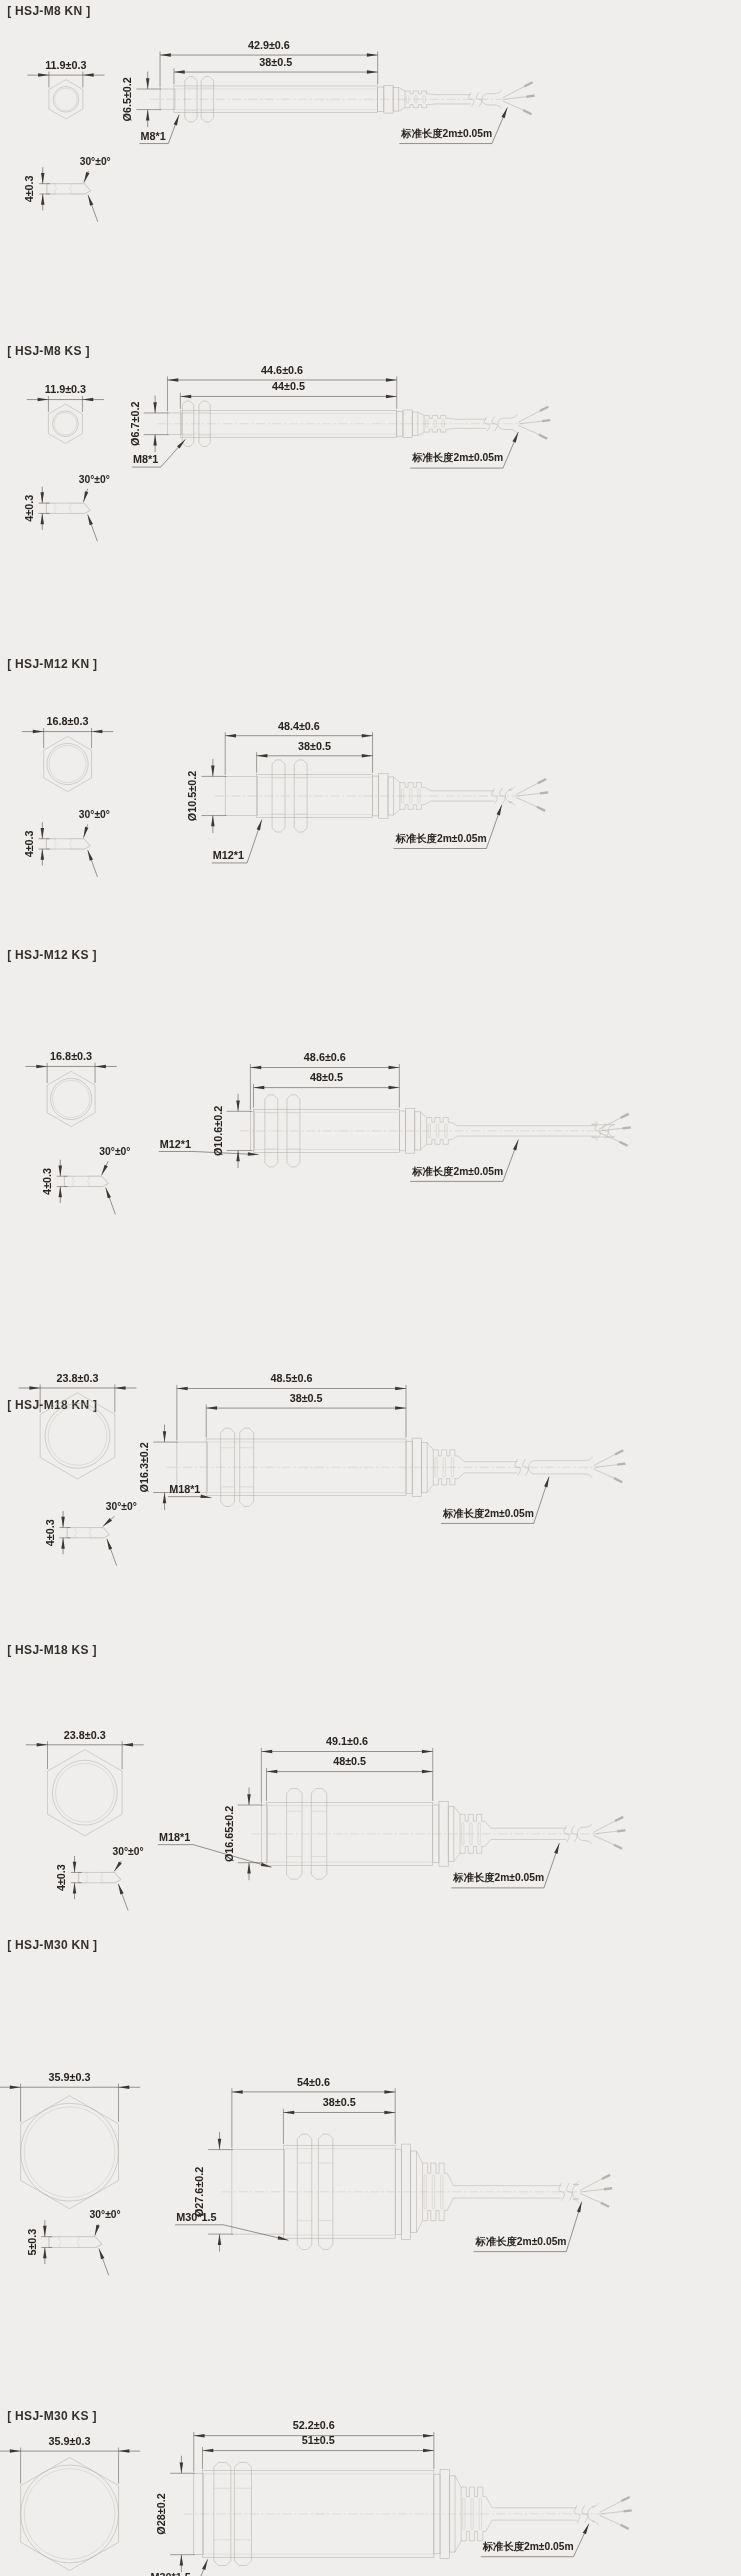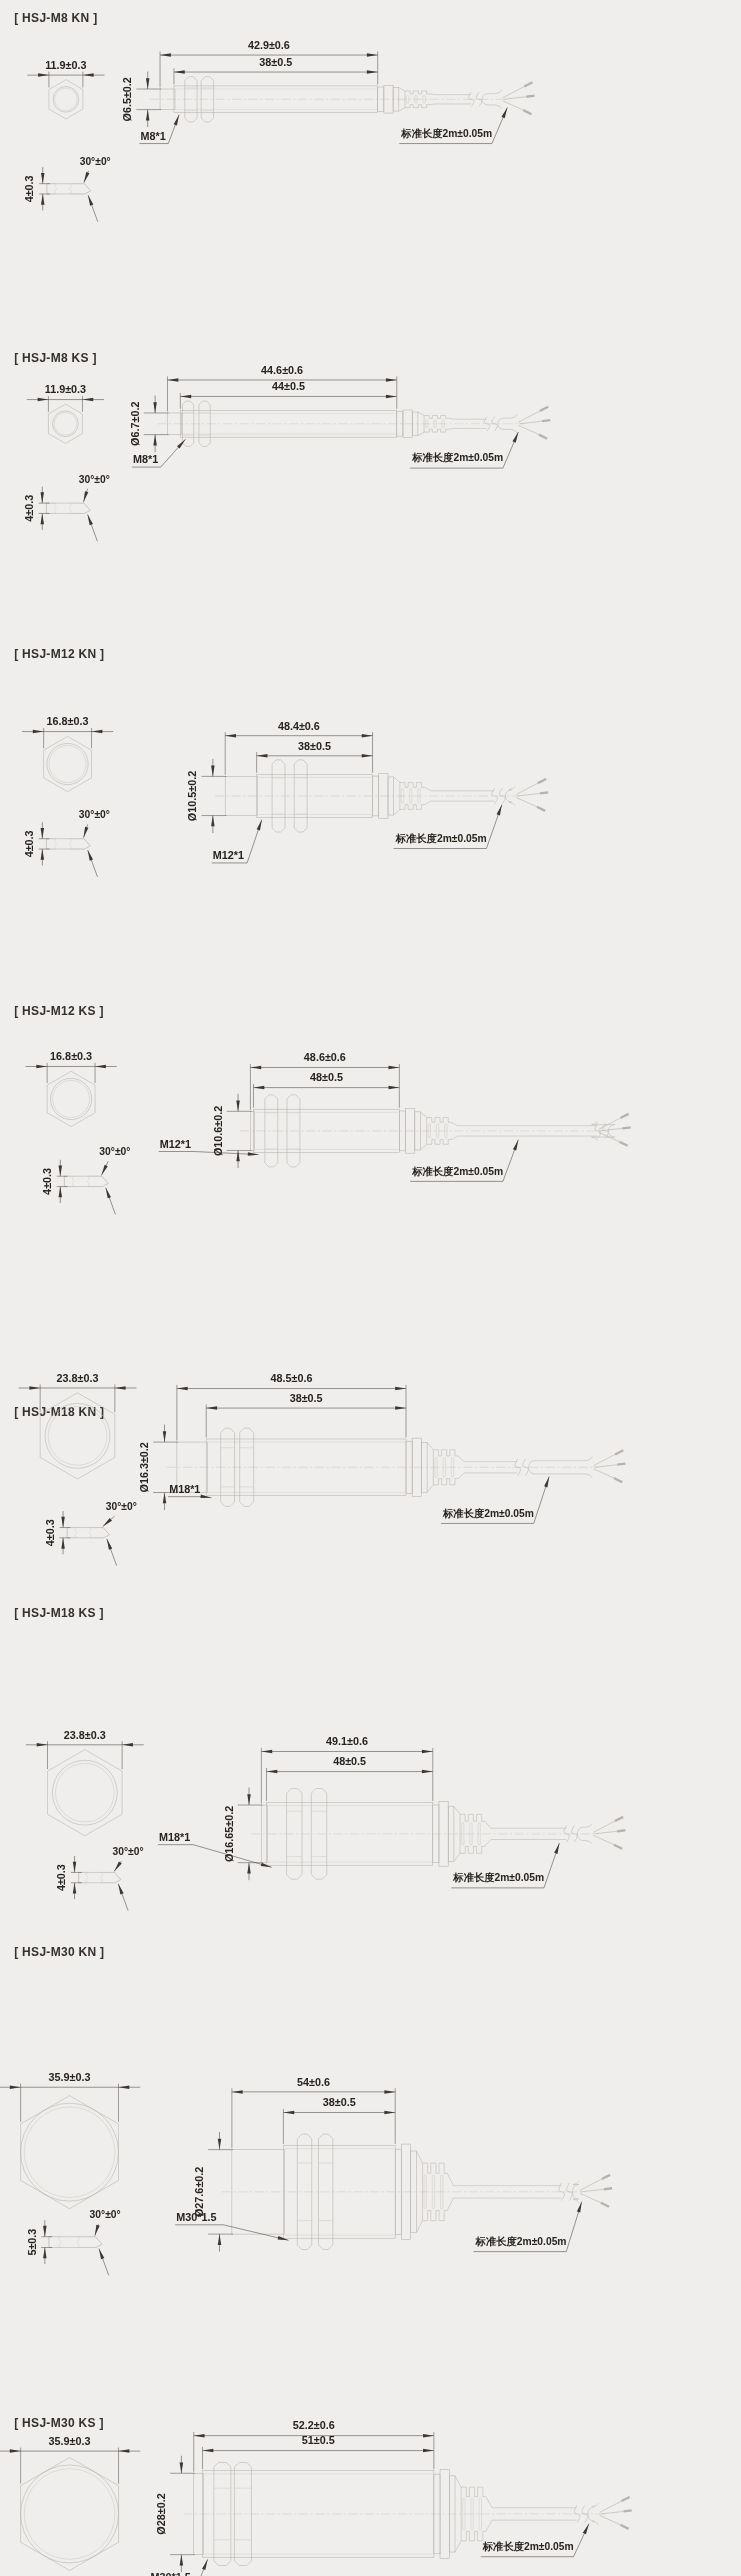--- a/index.html
+++ b/index.html
@@ -1,37 +1,37 @@
 <!DOCTYPE html>
 <html style="font-size:8.2px"><head>
 <meta charset="utf-8">
 <style>
   html,body{margin:0;padding:0;}
   body{background:#efeeec;font-family:"Liberation Sans",sans-serif;}
   .canvas{position:relative;width:742px;height:2735px;background:#efeeec;overflow:hidden;}
-  h2.title{position:absolute;left:7.2px;margin:7px;font-weight:bold;font-size:12px;
+  h2.title{position:absolute;left:7.2px;margin:0;font-weight:bold;font-size:12px;
            color:#35302c;letter-spacing:0.3px;white-space:pre;}
   svg.drawing{position:absolute;left:0;width:742px;}
   .lt{stroke:#b7b2ae;fill:none;}
   .lt2{stroke:#c6c2be;fill:none;}
   .dk{stroke:#3d3733;fill:none;}
   .cl{stroke:#c3bfba;fill:none;stroke-dasharray:18 5 4 5;}
   .ar{fill:#3d3733;stroke:none;}
   text{fill:#28231f;font-weight:bold;font-family:"Liberation Sans",sans-serif;}
 </style>
 </head>
 <body>
 
 <div class="canvas">
   <h2 class="title" style="top:4.1px">[ HSJ-M8 KN ]</h2>
   <h2 class="title" style="top:344px">[ HSJ-M8 KS ]</h2>
-  <h2 class="title" style="top:640px">[ HSJ-M12 KN ]</h2>
-  <h2 class="title" style="top:997px">[ HSJ-M12 KS ]</h2>
+  <h2 class="title" style="top:657px">[ HSJ-M12 KN ]</h2>
+  <h2 class="title" style="top:948px">[ HSJ-M12 KS ]</h2>
   <h2 class="title" style="top:1398px">[ HSJ-M18 KN ]</h2>
-  <h2 class="title" style="top:1599px">[ HSJ-M18 KS ]</h2>
+  <h2 class="title" style="top:1643px">[ HSJ-M18 KS ]</h2>
   <h2 class="title" style="top:1938px">[ HSJ-M30 KN ]</h2>
   <h2 class="title" style="top:2409px">[ HSJ-M30 KS ]</h2>
 
   <svg id="svg0" class="drawing" style="top:0" height="319" viewBox="0 0 1440 620">
       <defs>
         <pattern id="h0" width="6" height="6" patternUnits="userSpaceOnUse" patternTransform="rotate(45)">
           <line x1="0" y1="0" x2="0" y2="6" stroke="#b0aba7" stroke-width="1"></line>
         </pattern>
       </defs>
       <g>

